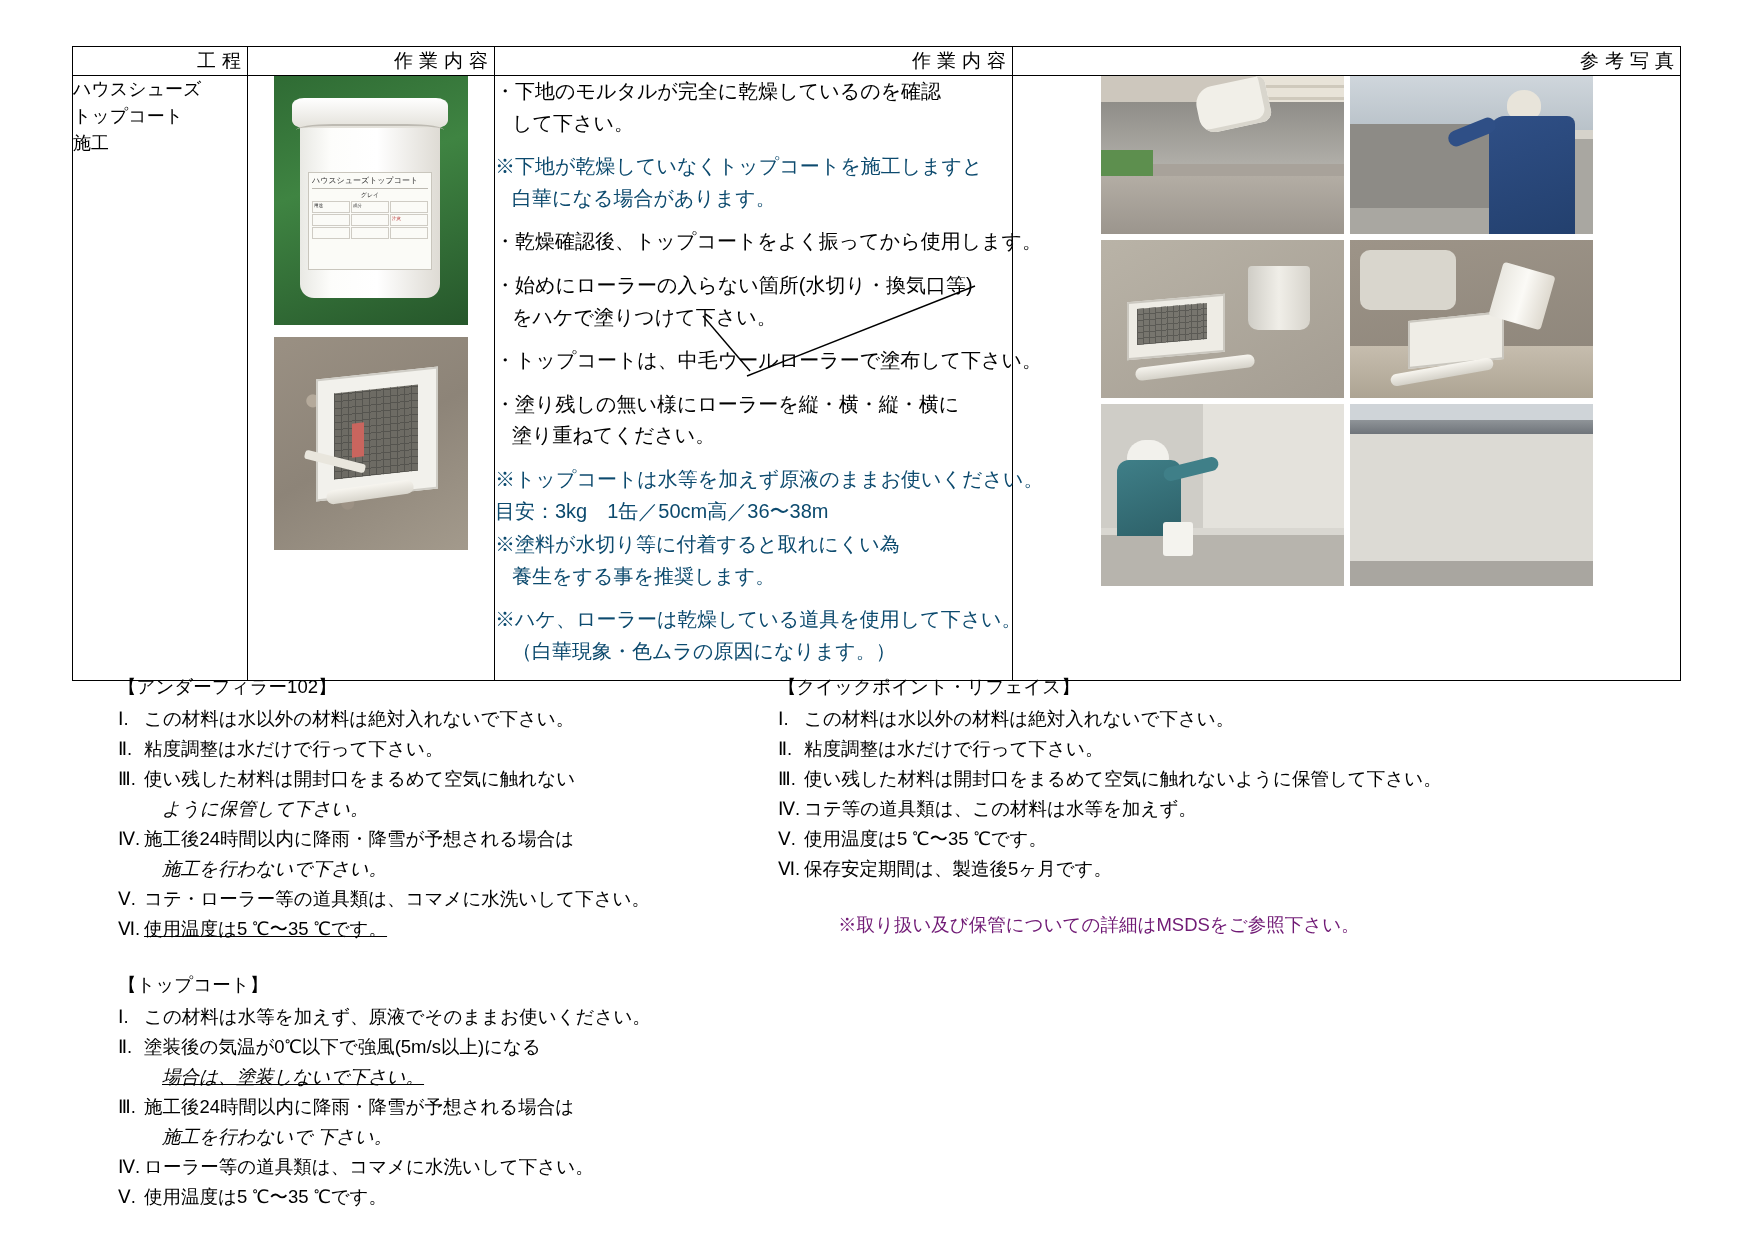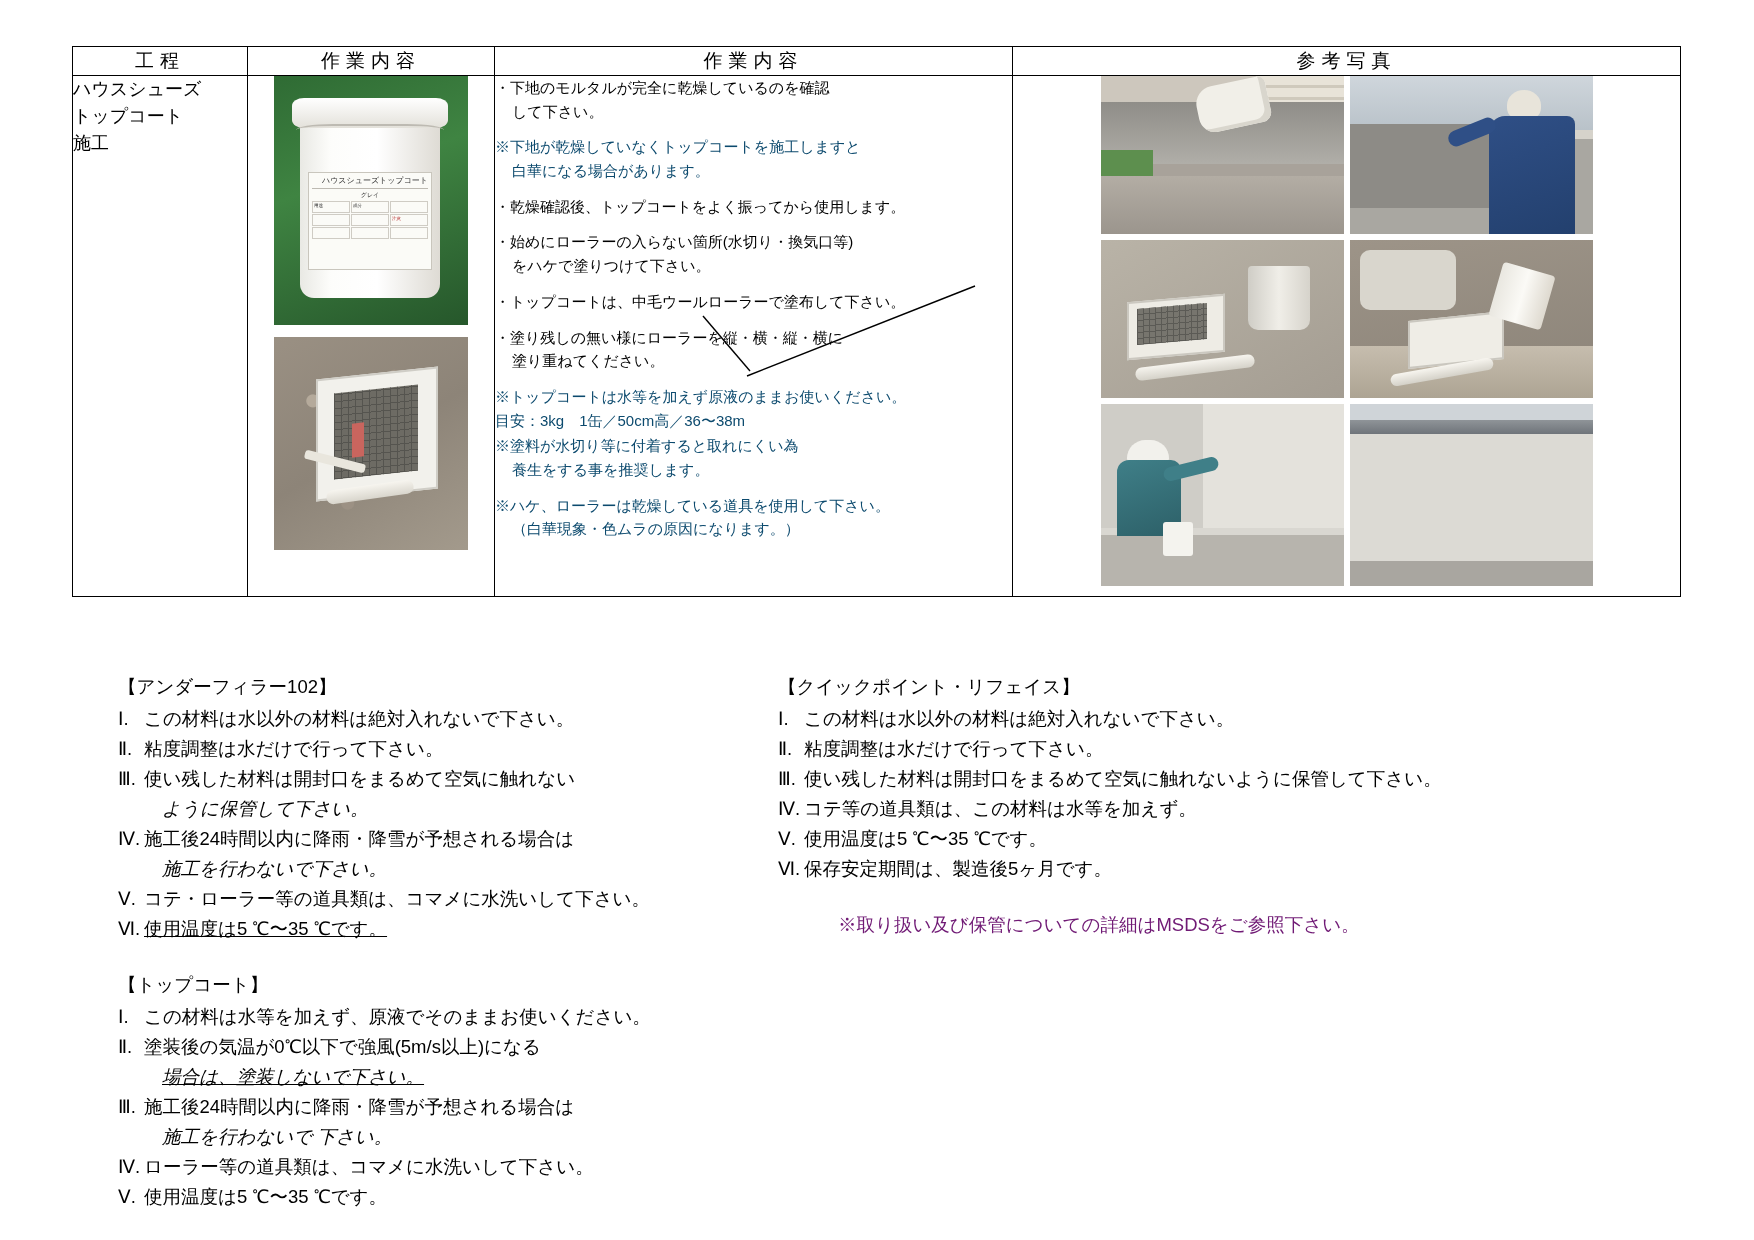--- a/index.html
+++ b/index.html
@@ -33,21 +33,21 @@
   .doc-table td, .doc-table th {
     border: 1.5px solid #000;
     vertical-align: top;
     padding: 0;
   }
   .doc-table thead th {
     height: 28px;
     font-size: 19px;
     font-weight: normal;
     letter-spacing: 6px;
-    text-align: center;
+    text-align: right;
     vertical-align: middle;
     margin-top: 34px;
   }
   .col-a { width: 175px; }
   .col-b { width: 247px; }
   .col-c { width: 518px; }
   .col-d { width: 668px; }
 
   .cell-process {
     padding: 10px 6px 6px 10px;
@@ -99,21 +99,21 @@
     font-size: 6px;
     line-height: 1.35;
     text-align: left;
     padding: 3px 3px;
     box-sizing: border-box;
     color: #333;
     overflow: hidden;
   }
   .bucket-label .lbl-title {
     font-size: 8px;
-    text-align: right;
+    text-align: left;
     border-bottom: 1px solid #bdbab2;
     padding-bottom: 1px;
     margin-bottom: 2px;
   }
   .bucket-label .lbl-sub {
     font-size: 6px;
     text-align: center;
     margin-bottom: 2px;
   }
   .bucket-label .lbl-grid {
@@ -199,21 +199,21 @@
     top: 86px;
     width: 12px;
     height: 34px;
     background: #c9655e;
     transform: skewY(-6deg);
   }
 
   
   .cell-text {
     padding: 10px 10px 10px 12px;
-    font-size: 15px;
+    font-size: 20px;
     line-height: 1.58;
     position: relative;
   }
   .cell-text p {
     margin: 0 0 12px 0;
     white-space: nowrap;
   }
   .cell-text p.tight { margin-bottom: 2px; }
   .indent { padding-left: 17px; display: block; }
   .red { color: #0c4a6e; }

